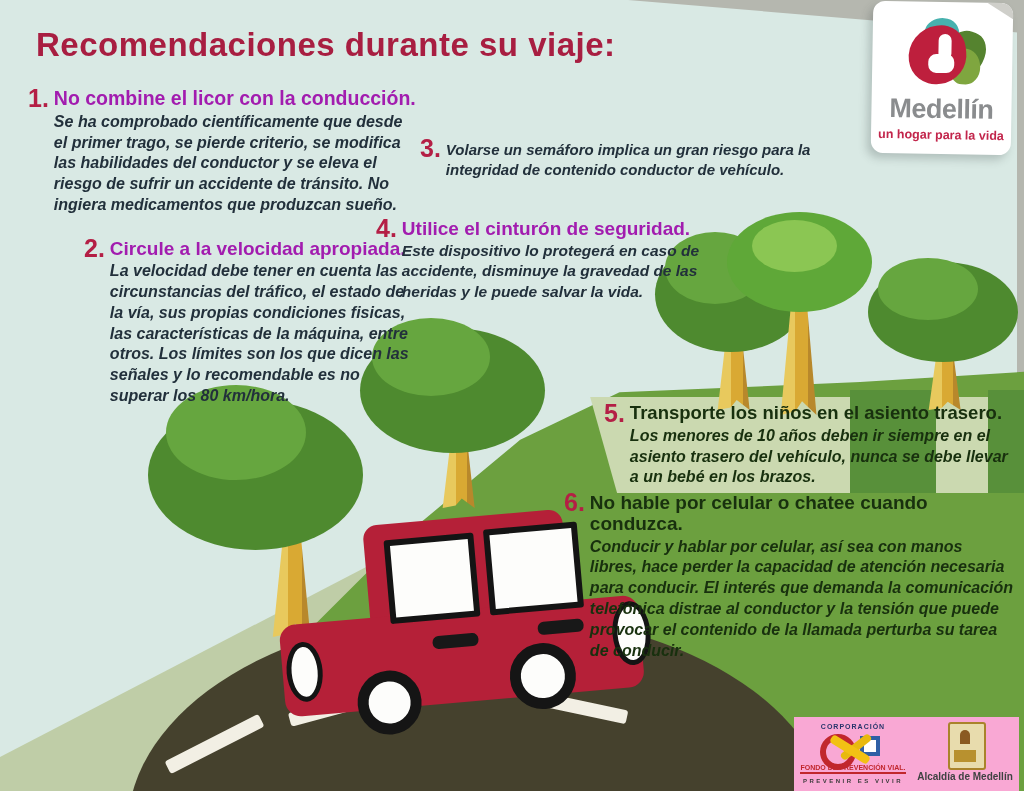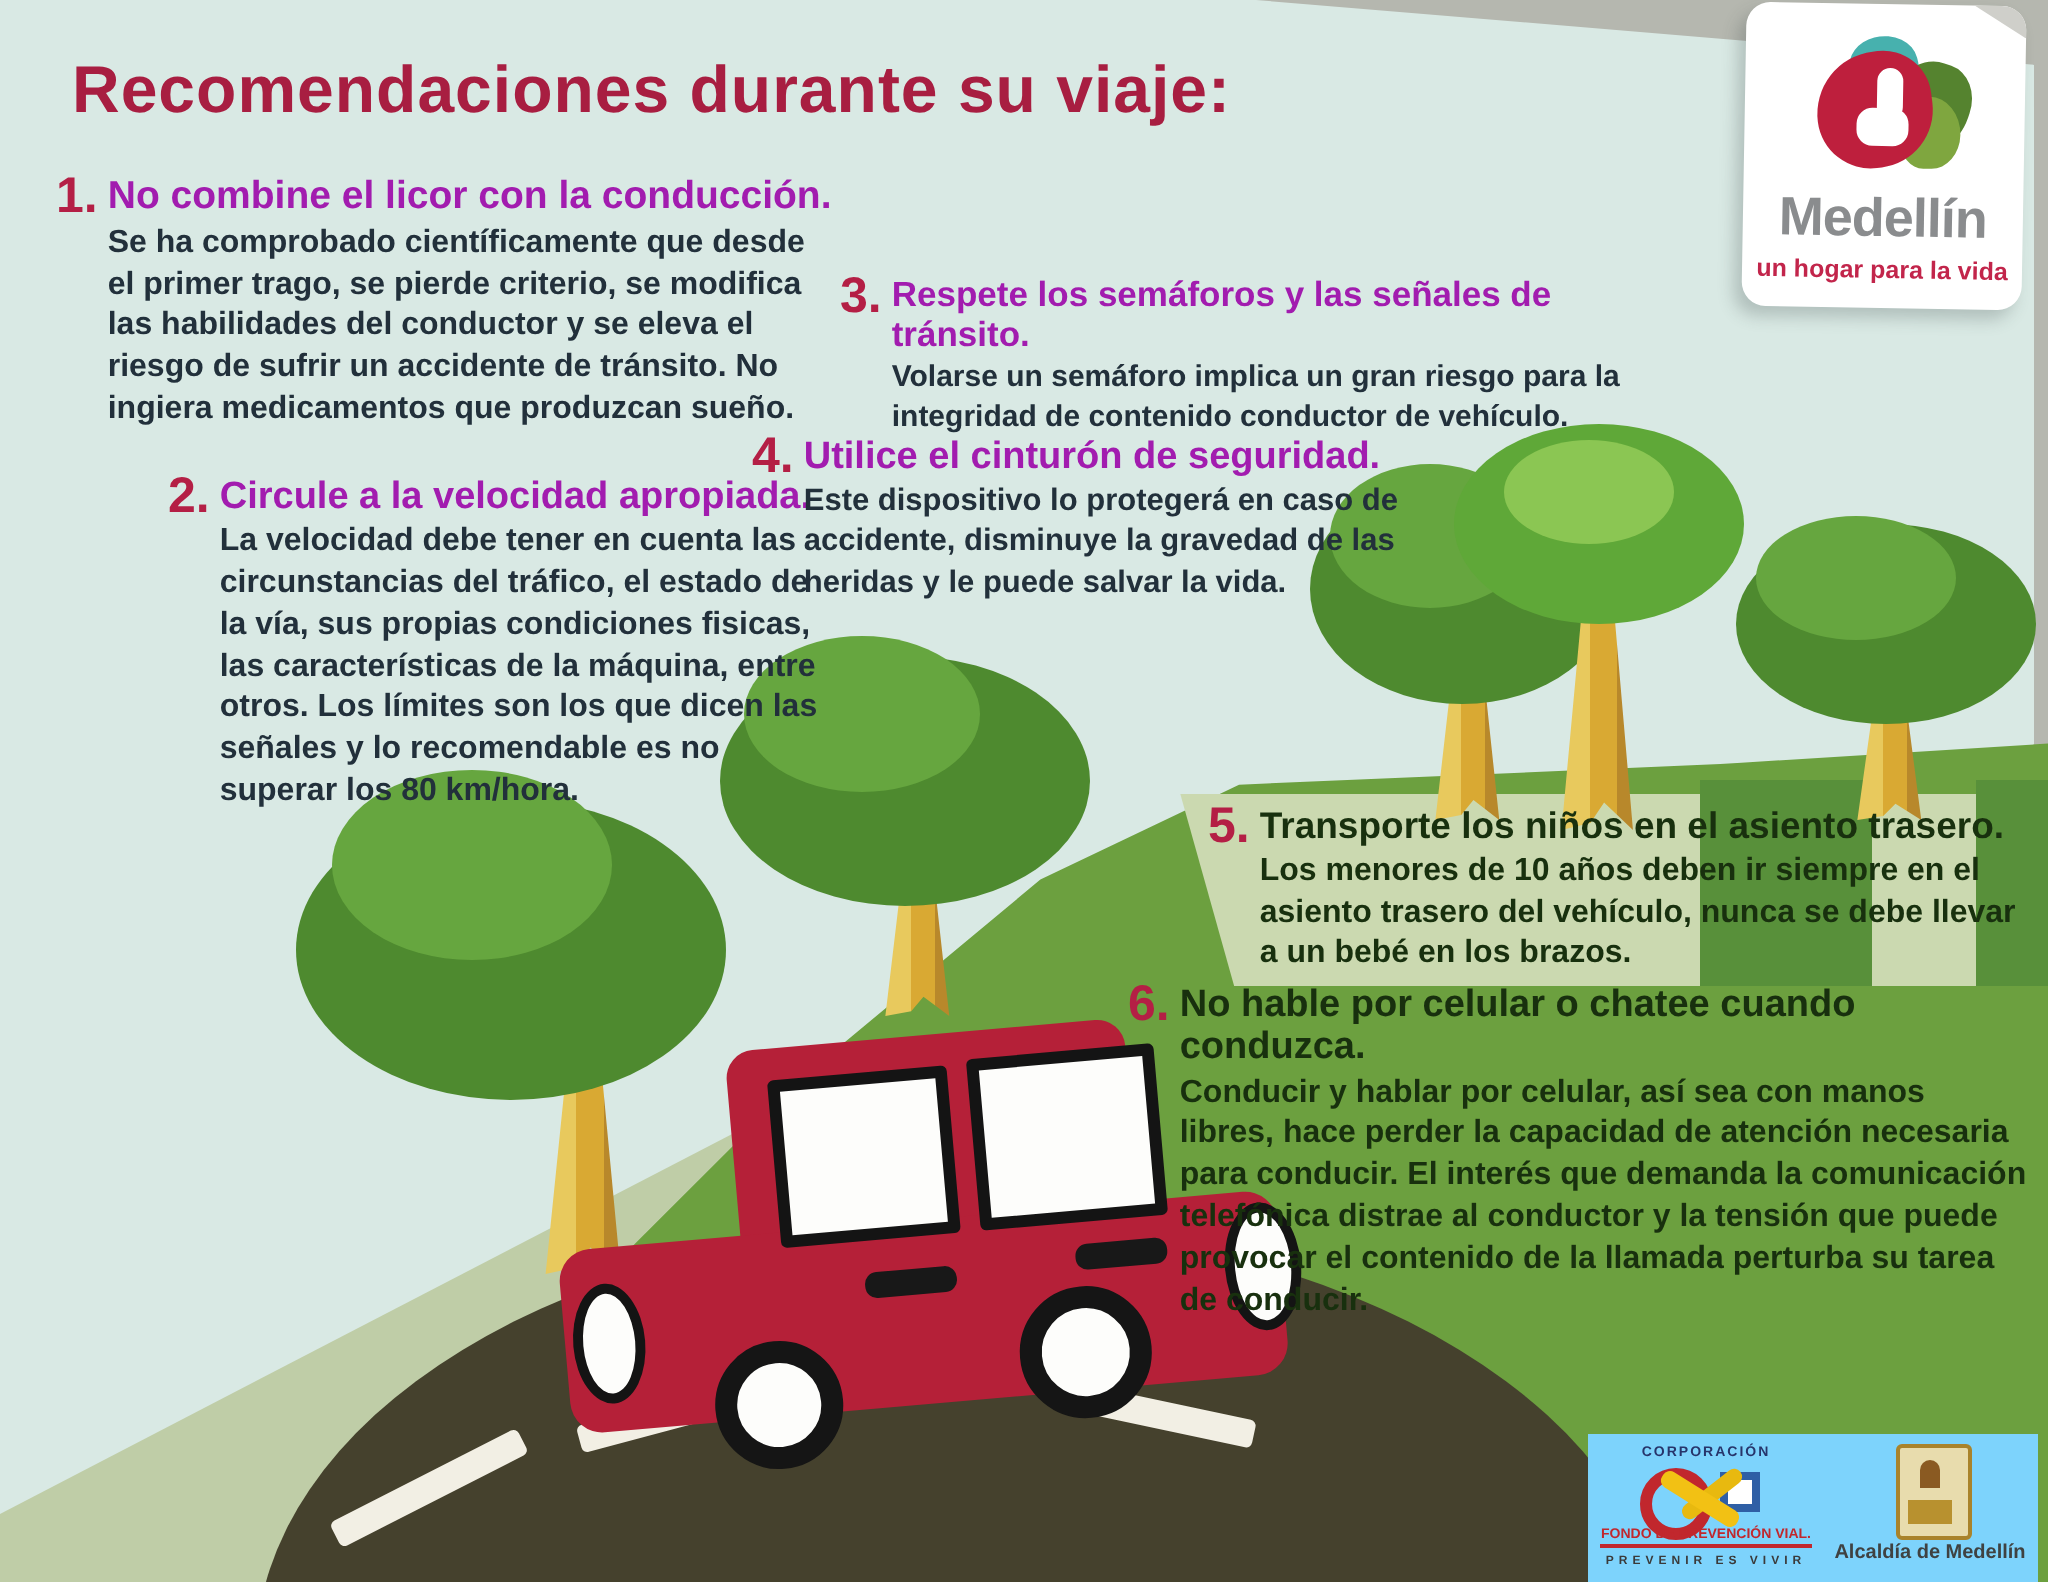--- a/index.html
+++ b/index.html
@@ -38,38 +38,38 @@
   .car-cab{position:absolute;left:92px;top:6px;width:200px;height:108px;background:#B52038;border-radius:14px;}
   .car-win{position:absolute;background:#FDFDFB;border:6px solid #141414;border-radius:3px;}
   .car-handle{position:absolute;background:#181818;border-radius:6px;height:13px;width:46px;}
   .car-light{position:absolute;background:#FDFDFB;border:5px solid #141414;border-radius:50%;}
   .wheel{position:absolute;background:#FDFDFB;border:11px solid #151515;border-radius:50%;}
 
   
   .item{position:absolute;display:flex;align-items:flex-start;}
   .n{font-weight:bold;color:#B41F45;font-size:25px;line-height:1;margin-right:5px;margin-top:-2px;}
   .h{font-weight:bold;font-size:19px;line-height:1.12;color:#a21caf;}
-  .b{font-weight:bold;font-size:16px;line-height:1.3;color:#22303B;margin-top:2px;}
+  .b{font-weight:bold;font-size:16px;line-height:1.3;color:#22303B;margin-top:2px;font-style:italic;}
   .green-text .h,.green-text .b{color:#18300E;}
 
   .title{position:absolute;left:36px;top:26px;font-size:33px;font-weight:bold;color:#A81E41;letter-spacing:.5px;}
 
   
   .tab{position:absolute;left:872px;top:2px;width:140px;height:152px;background:#FFFFFF;
        border-radius:12px;box-shadow:-4px 5px 8px rgba(60,70,70,.25);transform:rotate(1deg);}
   .tab .curl{position:absolute;right:0;top:0;width:26px;height:16px;background:#CFCFca;
        clip-path:polygon(0 0,100% 0,100% 100%);border-top-right-radius:12px;}
   .mark{position:absolute;left:34px;top:16px;width:76px;height:74px;}
   .blob{position:absolute;}
   .m-name{position:absolute;left:0;top:92px;width:100%;text-align:center;font-size:27px;font-weight:bold;
       color:#8A8C8E;letter-spacing:-.5px;}
   .m-tag{position:absolute;left:0;top:126px;width:100%;text-align:center;font-size:12.5px;font-weight:bold;color:#C2254B;}
 
   
-  .footer{position:absolute;left:794px;top:717px;width:225px;height:74px;background:#7dd3fc;}
+  .footer{position:absolute;left:794px;top:717px;width:225px;height:74px;background:#f9a8d4;}
   .f-left{position:absolute;left:0;top:0;width:118px;height:74px;}
   .f-corp{position:absolute;left:0;top:6px;width:100%;text-align:center;font-size:7px;font-weight:bold;
       color:#27356B;letter-spacing:1px;}
   .f-ring{position:absolute;left:26px;top:17px;width:24px;height:24px;border:6px solid #C1272D;border-radius:50%;}
   .f-bluesq{position:absolute;left:66px;top:19px;width:20px;height:20px;background:#2F5FA5;}
   .f-bluesq::after{content:"";position:absolute;left:4px;top:4px;width:12px;height:12px;background:#FFFFFF;}
   .f-key1{position:absolute;left:34px;top:28px;width:44px;height:9px;background:#F2C114;border-radius:4px;transform:rotate(32deg);}
   .f-key2{position:absolute;left:44px;top:26px;width:36px;height:8px;background:#E8B90F;border-radius:4px;transform:rotate(-38deg);}
   .f-fondo{position:absolute;left:0;top:47px;width:100%;text-align:center;font-size:7px;font-weight:bold;
       color:#C1272D;}
@@ -155,21 +155,20 @@
     <span class="n">2.</span>
     <div>
       <div class="h">Circule a la velocidad apropiada.</div>
       <div class="b" style="width:305px;font-size:16px;">La velocidad debe tener en cuenta las circunstancias del tráfico, el estado de la vía, sus propias condiciones fisicas, las características de la máquina, entre otros. Los límites son los que dicen las señales y lo recomendable es no superar los 80 km/hora.</div>
     </div>
   </div>
 
   <div class="item" style="left:420px;top:138px;width:410px;">
     <span class="n">3.</span>
     <div>
-      <div class="h" style="font-size:17.5px;">Respete los semáforos y las señales de tránsito.</div>
       <div class="b" style="width:370px;font-size:15px;">Volarse un semáforo implica un gran riesgo para la integridad de contenido conductor de vehículo.</div>
     </div>
   </div>
 
   <div class="item" style="left:376px;top:218px;width:345px;">
     <span class="n">4.</span>
     <div>
       <div class="h">Utilice el cinturón de seguridad.</div>
       <div class="b" style="width:300px;font-size:15.5px;">Este dispositivo lo protegerá en caso de accidente, disminuye la gravedad de las heridas y le puede salvar la vida.</div>
     </div>

